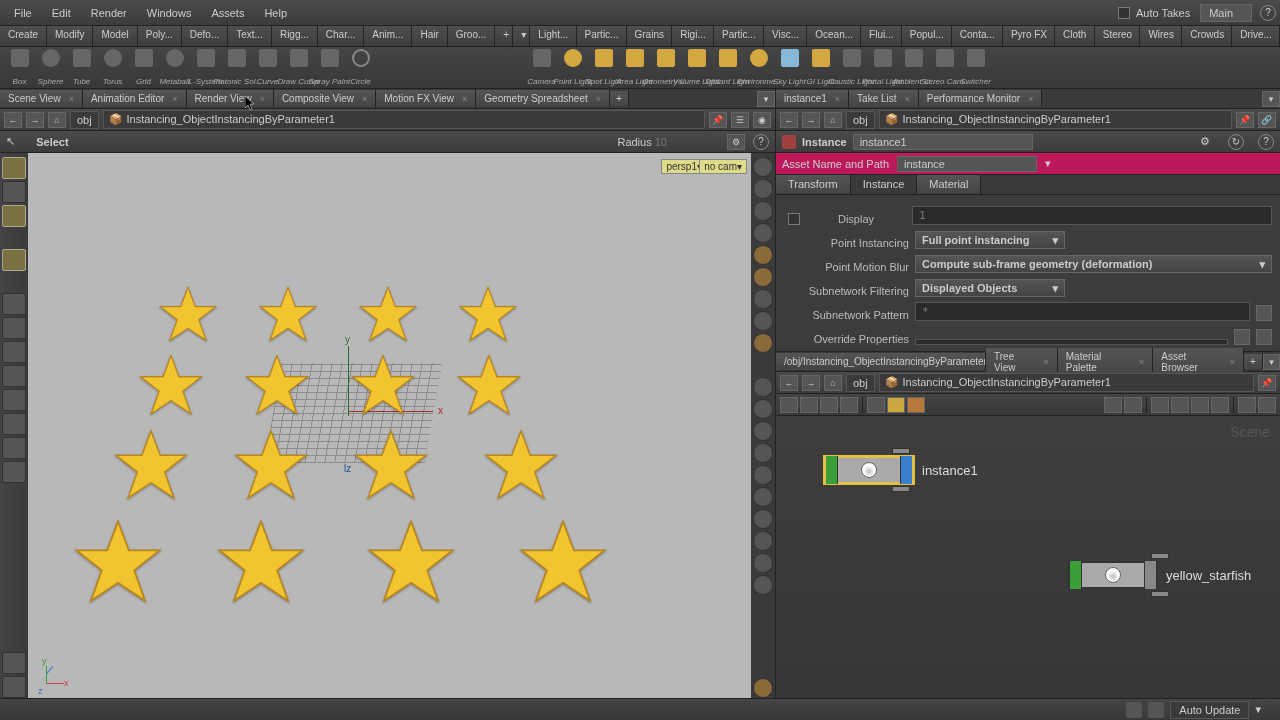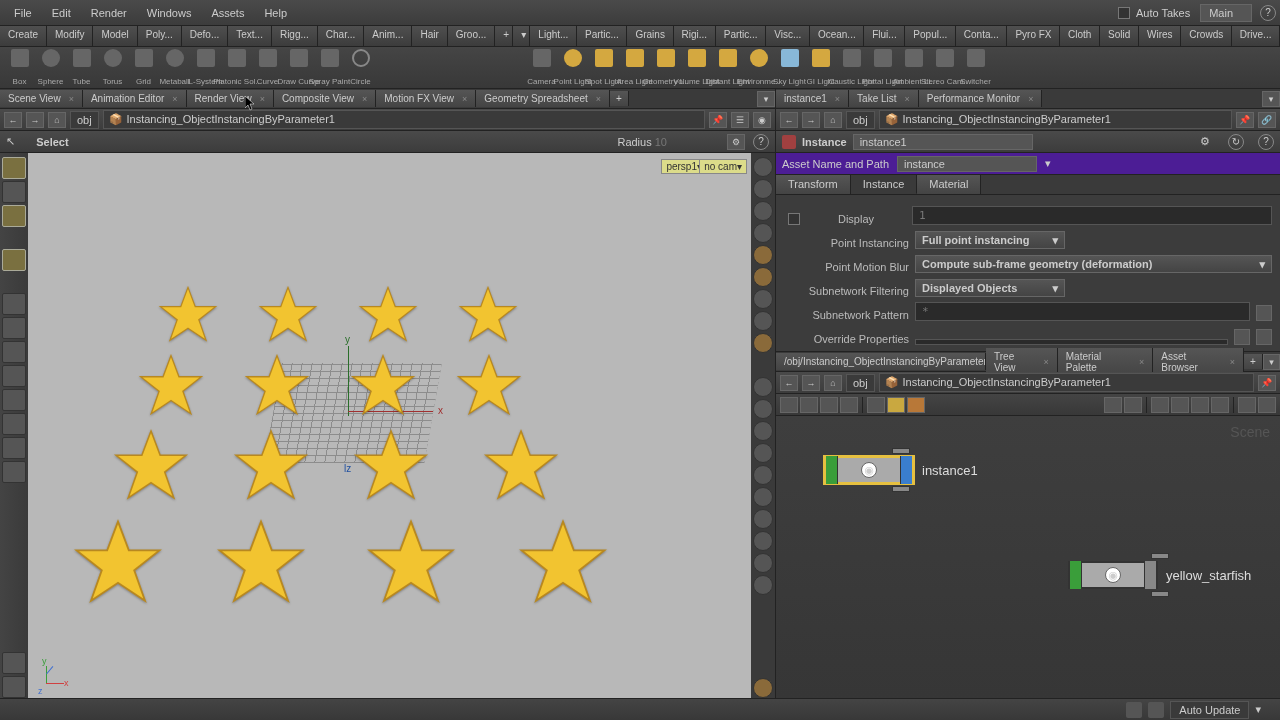--- a/index.html
+++ b/index.html
@@ -13,21 +13,21 @@
 .menubar .main-selector { background: #555; border: 1px solid #666; padding: 2px 18px 2px 8px; margin-left: 10px; position: relative; }
 .help-circle { width: 16px; height: 16px; border-radius: 50%; border: 1px solid #888; display: flex; align-items: center; justify-content: center; margin-left: 8px; font-size: 10px; }
 
 
 .shelf-tabs { height: 21px; background: #3a3a3a; display: flex; border-bottom: 1px solid #222; }
 .shelf-tab { padding: 3px 8px; background: linear-gradient(#4f4f4f,#3c3c3c); border-right: 1px solid #222; font-size: 10px; white-space: nowrap; overflow: hidden; }
 .shelf-tab.plus { width: 18px; text-align: center; }
 .shelf-tab.arrow { width: 16px; text-align: center; }
 
 .shelf-tools { height: 42px; background: linear-gradient(#454545,#383838); display: flex; align-items: center; border-bottom: 1px solid #222; overflow: hidden; }
-.tool { width: 31px; display: flex; flex-direction: column; align-items: center; gap: 10px; font-size: 8px; color: #aaa; white-space: nowrap; }
+.tool { width: 31px; display: flex; flex-direction: column; align-items: center; gap: 10px; font-size: 8px; color: #aaa; white-space: nowrap; font-style: italic; }
 .tool-icon { width: 18px; height: 18px; background: #666; border-radius: 2px; }
 
 
 .pane-tabs { height: 20px; background: #3a3a3a; display: flex; align-items: center; border-bottom: 1px solid #222; font-size: 10px; }
 .pane-tab { padding: 3px 8px; background: linear-gradient(#555,#444); border-right: 1px solid #222; display: flex; align-items: center; gap: 4px; }
 .pane-tab .x { font-size: 9px; color: #888; margin-left: 4px; }
 .pane-tab.plus { padding: 2px 6px; }
 
 
 .pathbar { height: 22px; background: linear-gradient(#4a4a4a,#3c3c3c); display: flex; align-items: center; padding: 0 4px; border-bottom: 1px solid #222; gap: 4px; }
@@ -75,21 +75,21 @@
 .gizmo .gx { position: absolute; left: 6px; bottom: 6px; width: 18px; height: 1px; background: #d04040; }
 .gizmo .gz { position: absolute; left: 6px; bottom: 6px; width: 1px; height: 10px; background: #4070d0; transform-origin: top; transform: rotate(220deg); }
 
 
 .params-header { height: 22px; background: linear-gradient(#4a4a4a,#3c3c3c); display: flex; align-items: center; padding: 0 6px; gap: 6px; border-bottom: 1px solid #222; }
 .params-header .node-icon { width: 14px; height: 14px; background: #a04040; border-radius: 2px; }
 .params-header .type-name { font-weight: bold; }
 .params-header .node-name-field { background: #555; border: 1px solid #666; padding: 1px 6px; flex: 0 0 180px; }
 .params-header .gear { margin-left: auto; width: 14px; height: 14px; }
 
-.asset-row { height: 22px; background: #4c1d95; display: flex; align-items: center; padding: 0 6px; gap: 8px; border-bottom: 1px solid #222; }
+.asset-row { height: 22px; background: #be185d; display: flex; align-items: center; padding: 0 6px; gap: 8px; border-bottom: 1px solid #222; }
 .asset-row .field { background: #555; border: 1px solid #666; padding: 1px 6px; flex: 0 0 140px; }
 .asset-row .field.long { flex: 1; font-size: 10px; white-space: nowrap; overflow: hidden; }
 
 .param-tabs { height: 20px; background: #3a3a3a; display: flex; border-bottom: 1px solid #222; }
 .param-tab { padding: 3px 12px; background: linear-gradient(#555,#444); border-right: 1px solid #222; }
 .param-tab.active { background: #3a3a3a; border-bottom: 1px solid #3a3a3a; }
 
 .param-body { background: #3c3c3c; padding: 6px 8px; font-size: 11px; }
 .param-row { display: flex; align-items: flex-end; height: 24px; gap: 6px; }
 .param-row .plabel { width: 125px; text-align: right; color: #bbb; }
@@ -169,21 +169,21 @@
     <div class="shelf-tab">Grains</div>
     <div class="shelf-tab">Rigi...</div>
     <div class="shelf-tab">Partic...</div>
     <div class="shelf-tab">Visc...</div>
     <div class="shelf-tab">Ocean...</div>
     <div class="shelf-tab">Flui...</div>
     <div class="shelf-tab">Popul...</div>
     <div class="shelf-tab">Conta...</div>
     <div class="shelf-tab">Pyro FX</div>
     <div class="shelf-tab">Cloth</div>
-    <div class="shelf-tab">Solid</div>
+    <div class="shelf-tab">Stereo</div>
     <div class="shelf-tab">Wires</div>
     <div class="shelf-tab">Crowds</div>
     <div class="shelf-tab">Drive...</div>
   </div>
 </div>
 
 <div class="shelf-tools">
   <div style="display:flex;flex:0 0 522px;padding:0 4px;">
     <div class="tool">
         <div class="tool-icon"></div>

